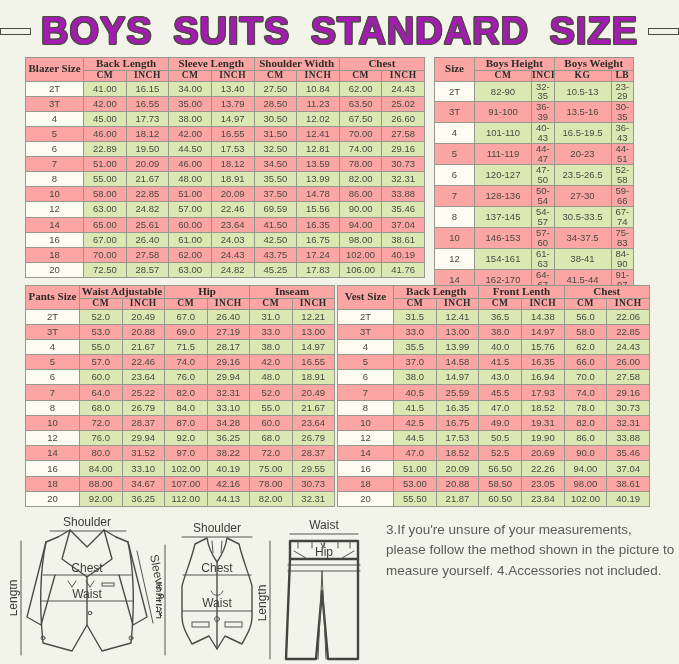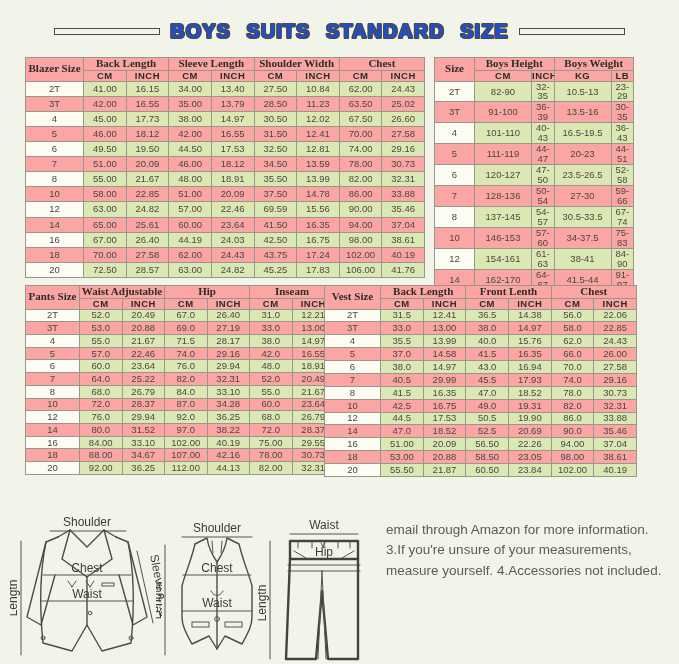--- a/index.html
+++ b/index.html
@@ -10,35 +10,35 @@
     overflow:hidden;
     font-family:"Liberation Sans",sans-serif;
   }
   
   .header{
     position:absolute;top:8px;left:0;width:679px;height:46px;
     display:flex;align-items:center;justify-content:center;gap:10px;
   }
   .h-line{width:104px;height:5px;border:1.5px solid #4b4b42;background:transparent;}
   .title{
-    font-weight:bold;font-size:20px;letter-spacing:1px;word-spacing:9px;
-    color:#1d4ed8;white-space:nowrap;
+    font-weight:bold;font-size:38px;letter-spacing:1px;word-spacing:9px;
+    color:#a21caf;white-space:nowrap;
     text-shadow:-1px -1px 0 #4b4b42,1px -1px 0 #4b4b42,-1px 1px 0 #4b4b42,1px 1px 0 #4b4b42,
                 -1.2px 0 0 #4b4b42,1.2px 0 0 #4b4b42,0 -1.2px 0 #4b4b42,0 1.2px 0 #4b4b42;
   }
   
   .tbl-wrap{position:absolute;}
   #tbl-blazer{left:25px;top:57px;width:400px;height:221px;}
   #tbl-height{left:434px;top:57px;width:200px;height:221px;}
-  #tbl-pants{left:25px;top:285px;width:310px;height:190px;}
-  #tbl-vest{left:324px;top:285px;width:313px;height:192px;}
+  #tbl-pants{left:25px;top:285px;width:310px;height:222px;}
+  #tbl-vest{left:337px;top:285px;width:313px;height:222px;}
   .sz-table{width:100%;height:100%;border-collapse:collapse;table-layout:fixed;background:#fca5a5;}
   .sz-table th,.sz-table td{border:1px solid #97978b;text-align:center;padding:0;line-height:1.05;overflow:hidden;}
   .size-head,.group-head{font-family:"Liberation Serif",serif;font-weight:bold;font-size:11px;color:#2d2d27;}
-  .unit-head{font-family:Liberation Sans, sans-serif;font-weight:bold;font-size:9.5px;letter-spacing:.5px;color:#2d2d27;}
+  .unit-head{font-family:Liberation Serif, serif;font-weight:bold;font-size:9.5px;letter-spacing:.5px;color:#2d2d27;}
   .sz-table td{font-family:"Liberation Sans",sans-serif;font-size:9.5px;color:#49493f;}
   .row-green td{background:#dce8b4;}
   .row-green td.size-cell{background:#fcfcf3;}
   #tbl-blazer col:nth-child(1){width:58px;}
   #tbl-height col:nth-child(1){width:40px;}
   #tbl-height col:nth-child(2){width:57px;}
   #tbl-height col:nth-child(4){width:57px;}
   #tbl-pants col:nth-child(1){width:54px;}
   #tbl-vest col:nth-child(1){width:56px;}
   
@@ -140,21 +140,21 @@
             <td>18.12</td>
             <td>42.00</td>
             <td>16.55</td>
             <td>31.50</td>
             <td>12.41</td>
             <td>70.00</td>
             <td>27.58</td>
           </tr>
           <tr class="row-green">
             <td class="size-cell">6</td>
-            <td>49.50</td>
+            <td>22.89</td>
             <td>19.50</td>
             <td>44.50</td>
             <td>17.53</td>
             <td>32.50</td>
             <td>12.81</td>
             <td>74.00</td>
             <td>29.16</td>
           </tr>
           <tr class="row-white">
             <td class="size-cell">7</td>
@@ -208,21 +208,21 @@
             <td>23.64</td>
             <td>41.50</td>
             <td>16.35</td>
             <td>94.00</td>
             <td>37.04</td>
           </tr>
           <tr class="row-green">
             <td class="size-cell">16</td>
             <td>67.00</td>
             <td>26.40</td>
-            <td>44.19</td>
+            <td>61.00</td>
             <td>24.03</td>
             <td>42.50</td>
             <td>16.75</td>
             <td>98.00</td>
             <td>38.61</td>
           </tr>
           <tr class="row-white">
             <td class="size-cell">18</td>
             <td>70.00</td>
             <td>27.58</td>
@@ -581,21 +581,21 @@
             <td>38.0</td>
             <td>14.97</td>
             <td>43.0</td>
             <td>16.94</td>
             <td>70.0</td>
             <td>27.58</td>
           </tr>
           <tr class="row-white">
             <td class="size-cell">7</td>
             <td>40.5</td>
-            <td>29.99</td>
+            <td>25.59</td>
             <td>45.5</td>
             <td>17.93</td>
             <td>74.0</td>
             <td>29.16</td>
           </tr>
           <tr class="row-green">
             <td class="size-cell">8</td>
             <td>41.5</td>
             <td>16.35</td>
             <td>47.0</td>
@@ -731,18 +731,18 @@
       <line class="d-thin" x1="30" y1="50" x2="102" y2="50"></line>
       <text class="d-label" x="66" y="41" text-anchor="middle">Hip</text>
       <line class="d-thin" x1="30" y1="56" x2="102" y2="56"></line>
 
       <path class="d-thick" d="M32,44 L28,144 L58,144 L64,76 L70,144 L100,144 L100,44"></path>
       <path class="d-thin" d="M64,56 L60,144 M64,56 L68,144"></path>
     </svg>
   </div>
 
   <div class="notes">
-    <div>email through Amazon for more information.</div>
     <div>3.If you're unsure of your measurements,</div>
+    <div>please follow the method shown in the picture to</div>
     <div>measure yourself. 4.Accessories not included.</div>
   </div>
 
 </div>
 
 </body></html>

